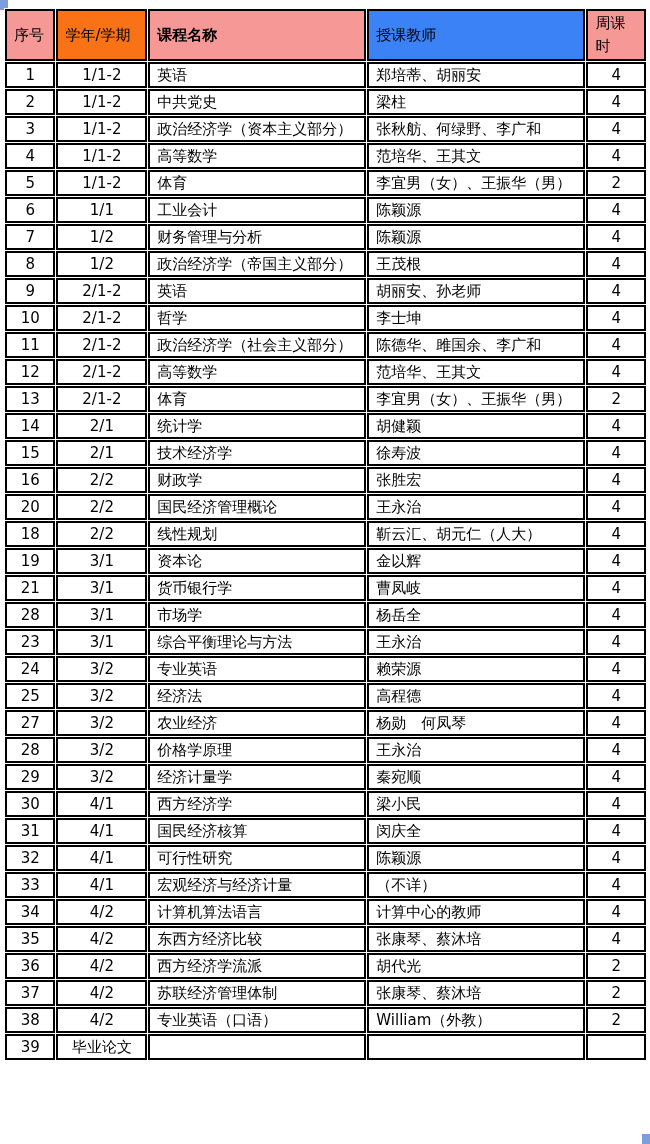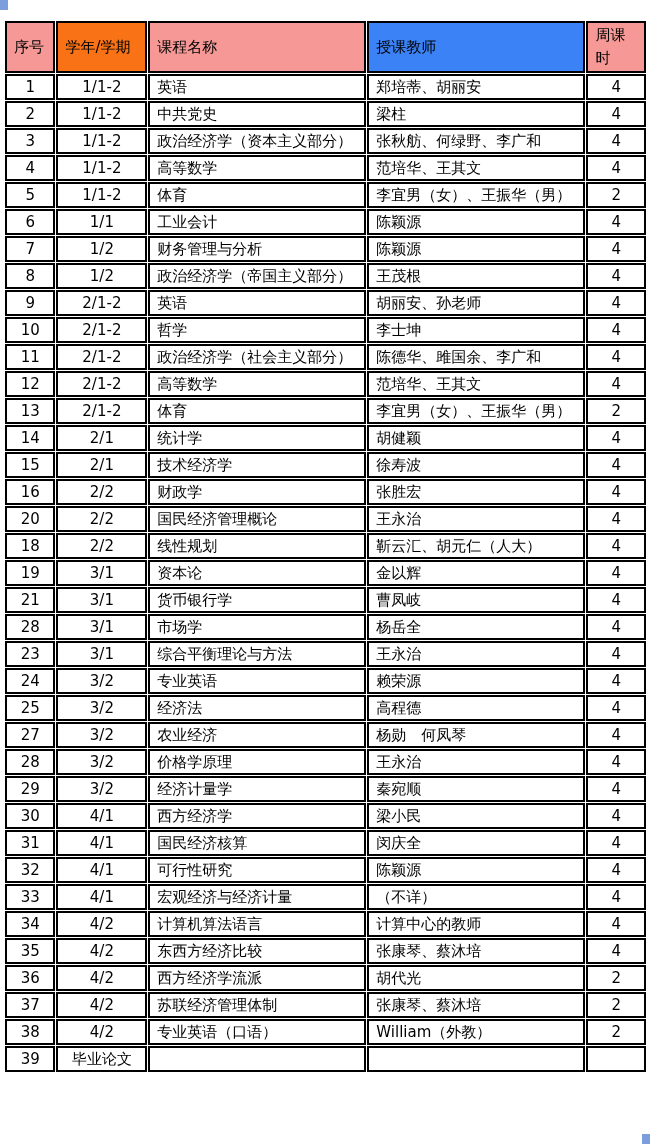--- a/index.html
+++ b/index.html
@@ -27,21 +27,20 @@
     position: absolute;
     left: 4px;
     top: 8px;
     width: 643px;
     table-layout: fixed;
     border-collapse: separate;
     border-spacing: 1px;
     background: #ffffff;
     font-size: 15px;
     color: #000000;
-    margin-top: 12px;
   }
   table.course-table td, table.course-table th {
     border: 2px solid #000000;
     padding: 1px 7px;
     line-height: 20px;
     font-weight: normal;
     vertical-align: middle;
     overflow: hidden;
     word-break: break-all;
   }
@@ -64,21 +63,21 @@
       <col style="width:50px">
       <col style="width:90px">
       <col style="width:216px">
       <col style="width:216px">
       <col style="width:59px">
     </colgroup>
     <thead>
       <tr>
           <th style="background: rgb(245, 152, 150);">序号</th>
           <th style="background: #f97316;">学年/学期</th>
-          <th style="background: rgb(245, 152, 150);">课程名称</th>
+          <th style="background: rgb(245, 152, 150); font-weight: bold;">课程名称</th>
           <th style="background: #3b82f6;">授课教师</th>
           <th style="background: rgb(245, 152, 150); font-family: Liberation Serif, serif;">周课时</th>
         </tr>
     </thead>
     <tbody>
         <tr>
           <td class="col-c">1</td>
           <td class="col-c">1/1-2</td>
           <td class="col-l">英语</td>
           <td class="col-l">郑培蒂、胡丽安</td>

